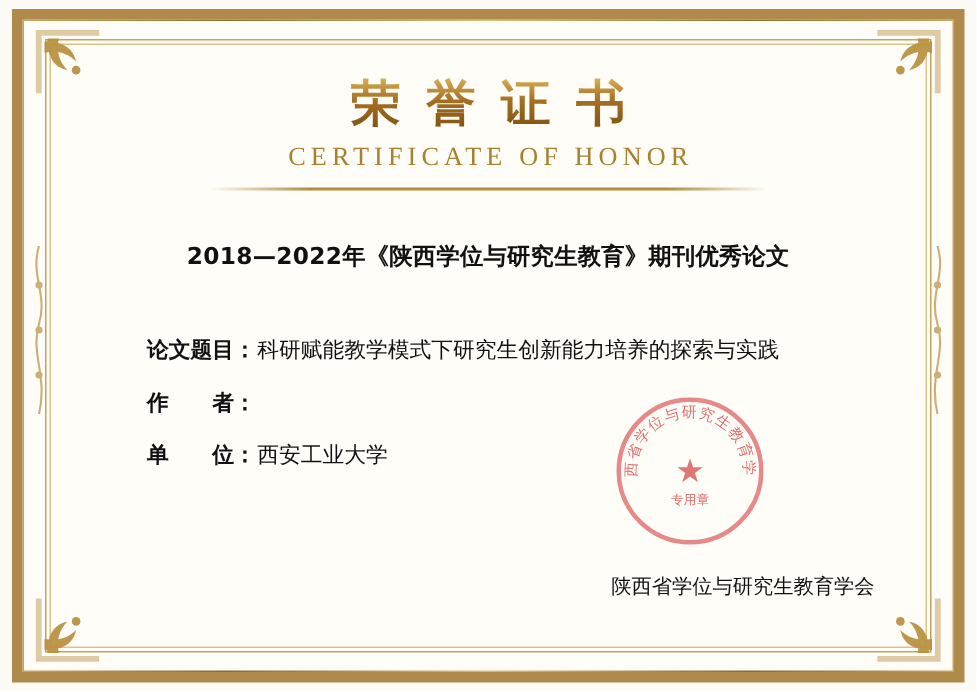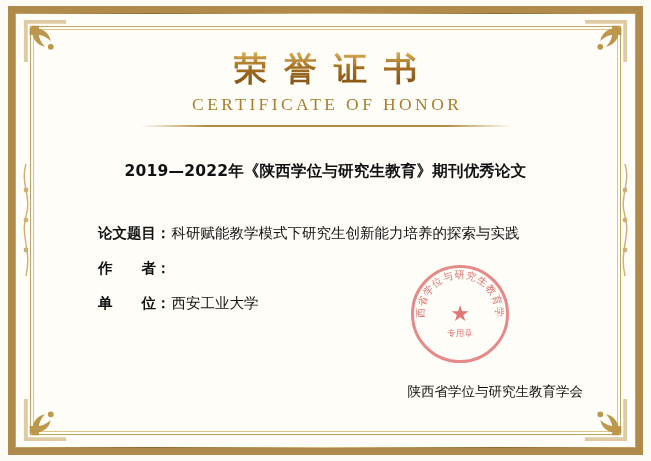--- a/index.html
+++ b/index.html
@@ -289,21 +289,21 @@
       <circle cx="10" cy="90" r="2.4" fill="currentColor"></circle>
     </svg>
   </div>
 
   <div class="content">
 
     <div class="title-cn">荣誉证书</div>
     <div class="title-en">CERTIFICATE OF HONOR</div>
     <div class="title-rule"></div>
 
-    <div class="award-line">2019—2022年《陕西学位与研究生教育》期刊优秀论文</div>
+    <div class="award-line">2018—2022年《陕西学位与研究生教育》期刊优秀论文</div>
 
     <div class="fields">
 
       <div class="field-row">
         <span class="field-label">论文题目</span>
         <span class="field-colon">：</span>
         <span class="field-value">科研赋能教学模式下研究生创新能力培养的探索与实践</span>
       </div>
 
 

